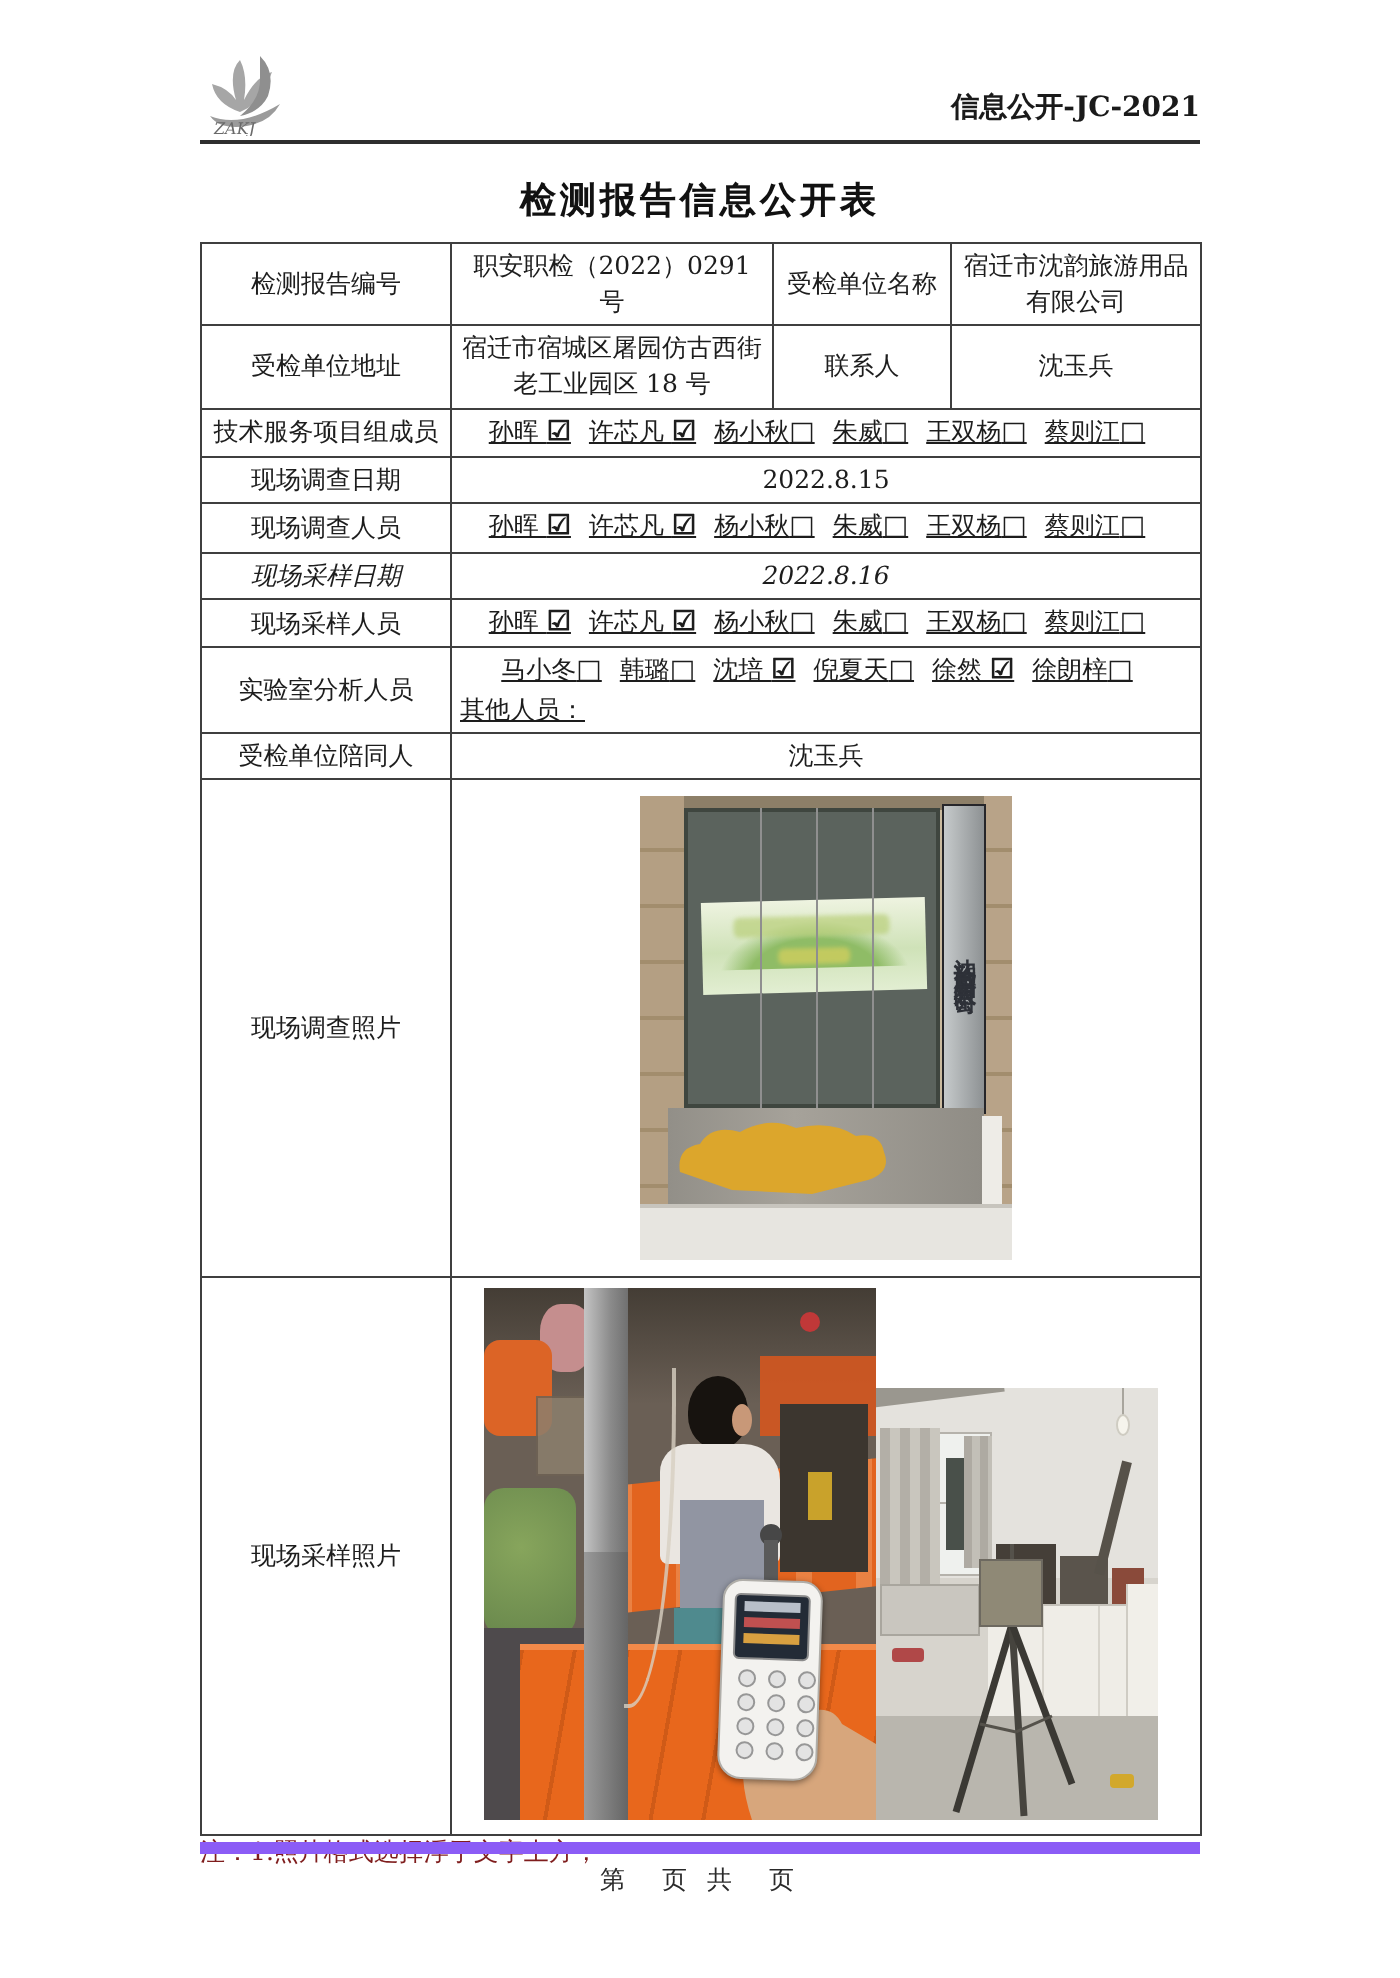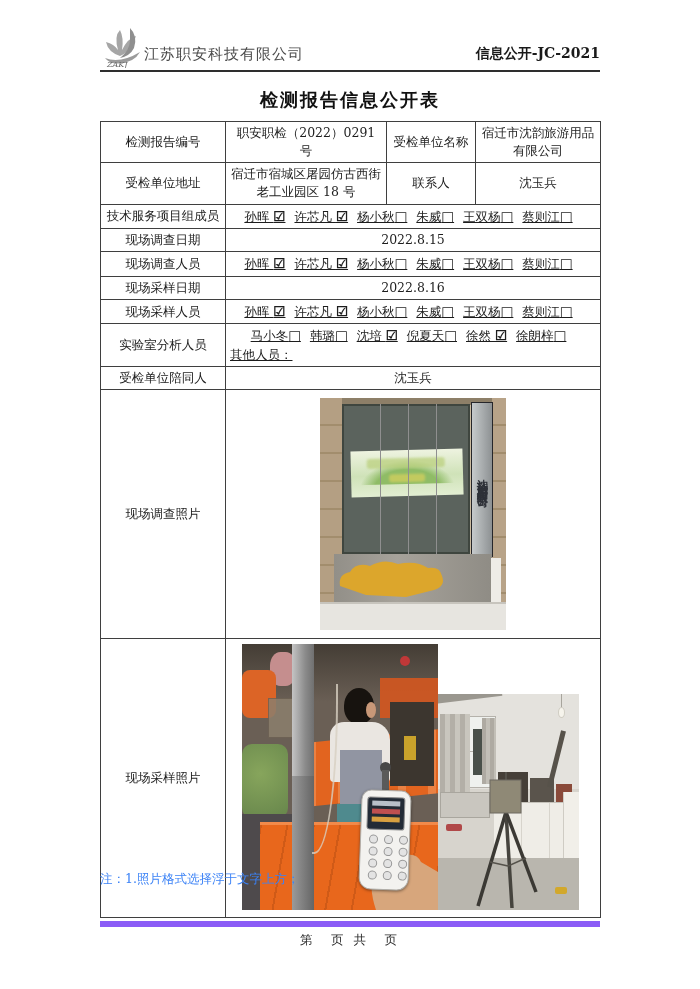--- a/index.html
+++ b/index.html
@@ -99,36 +99,35 @@
   .s2-m2 { position:absolute; left:92px; top:84px; width:24px; height:24px; background:#5a544c; }
   .s2-m3 { position:absolute; left:118px; top:90px; width:16px; height:18px; background:#8a4a3a; }
   .s2-arm { position:absolute; right:20px; top:36px; width:5px; height:58px; background:#57524a; transform:rotate(14deg); }
   .s2-cab { position:absolute; left:56px; top:108px; width:85px; height:56px; background:#efede7; border-top:1px solid #c5c2ba; background-image:repeating-linear-gradient(90deg,transparent 0 27px,#d7d4cc 27px 28px); }
   .s2-door { position:absolute; right:0; top:98px; width:16px; height:88px; background:#f1efe9; border-left:1px solid #cfccc4; }
   .s2-floor { position:absolute; left:0; top:164px; width:141px; height:52px; background:#b9b6ae; }
   .s2-yellow { position:absolute; right:12px; bottom:16px; width:12px; height:7px; background:#d2a82c; border-radius:2px; }
   .s2-tripod { position:absolute; left:0; top:0; }
 
   
-  .note { position:absolute; left:100px; top:871px; width:500px; font-size:12.5px; color:#3b82f6; }
+  .note { position:absolute; left:100px; top:918px; width:500px; font-size:12.5px; color:#7f1d1d; }
   .footer { position:absolute; left:100px; top:921px; width:500px; border-top:6px solid #8b5cf6; text-align:center; padding-top:5px; font-size:12.5px; letter-spacing:3px; color:#2a2a2a; }
 </style>
 </head>
 <body>
 
 <div class="page">
 
   <div class="header">
     <svg class="logo" viewBox="0 0 46 42">
       <path d="M20 30 Q8 26 6 16 Q14 18 18 24 Q14 10 20 4 Q24 12 22 24 Q28 12 36 10 Q32 22 24 28 Z" fill="#a6a6a6"></path>
       <path d="M30 2 Q38 10 34 22 Q30 30 20 32 Q30 24 30 14 Q30 8 30 2 Z" fill="#8f8f8f"></path>
       <path d="M5 32 Q20 38 40 26 Q34 37 18 37.5 Q9 37.5 5 32 Z" fill="#9b9b9b"></path>
       <text x="7" y="41" font-size="8" font-style="italic" fill="#6a6a6a">ZAKJ</text>
     </svg>
-    <span class="company-name">江苏职安科技有限公司</span>
     <span class="doc-code">信息公开-JC-2021</span>
   </div>
 
   <div class="doc-title">检测报告信息公开表</div>
 
   <table class="form">
     <colgroup>
         <col class="c1">
         <col class="c2">
         <col class="c3">
@@ -152,21 +151,21 @@
       <td colspan="3" class="people-cell"><span class="person"><span>孙晖 </span><span class="box on">☑</span></span><span class="person"><span>许芯凡 </span><span class="box on">☑</span></span><span class="person"><span>杨小秋</span><span class="box">□</span></span><span class="person"><span>朱威</span><span class="box">□</span></span><span class="person"><span>王双杨</span><span class="box">□</span></span><span class="person"><span>蔡则江</span><span class="box">□</span></span></td>
     </tr>
     <tr style="height:19px;">
       <td class="lbl">现场调查日期</td>
       <td colspan="3">2022.8.15</td>
     </tr>
     <tr style="height:19px;">
       <td class="lbl">现场调查人员</td>
       <td colspan="3" class="people-cell"><span class="person"><span>孙晖 </span><span class="box on">☑</span></span><span class="person"><span>许芯凡 </span><span class="box on">☑</span></span><span class="person"><span>杨小秋</span><span class="box">□</span></span><span class="person"><span>朱威</span><span class="box">□</span></span><span class="person"><span>王双杨</span><span class="box">□</span></span><span class="person"><span>蔡则江</span><span class="box">□</span></span></td>
     </tr>
-    <tr style="height:19px;">
+    <tr style="height:19px;font-style:italic;">
       <td class="lbl">现场采样日期</td>
       <td colspan="3">2022.8.16</td>
     </tr>
     <tr style="height:19px;padding-left:10px;">
       <td class="lbl">现场采样人员</td>
       <td colspan="3" class="people-cell"><span class="person"><span>孙晖 </span><span class="box on">☑</span></span><span class="person"><span>许芯凡 </span><span class="box on">☑</span></span><span class="person"><span>杨小秋</span><span class="box">□</span></span><span class="person"><span>朱威</span><span class="box">□</span></span><span class="person"><span>王双杨</span><span class="box">□</span></span><span class="person"><span>蔡则江</span><span class="box">□</span></span></td>
     </tr>
     <tr style="height:39px;">
       <td class="lbl">实验室分析人员</td>
       <td colspan="3" class="people-cell">

